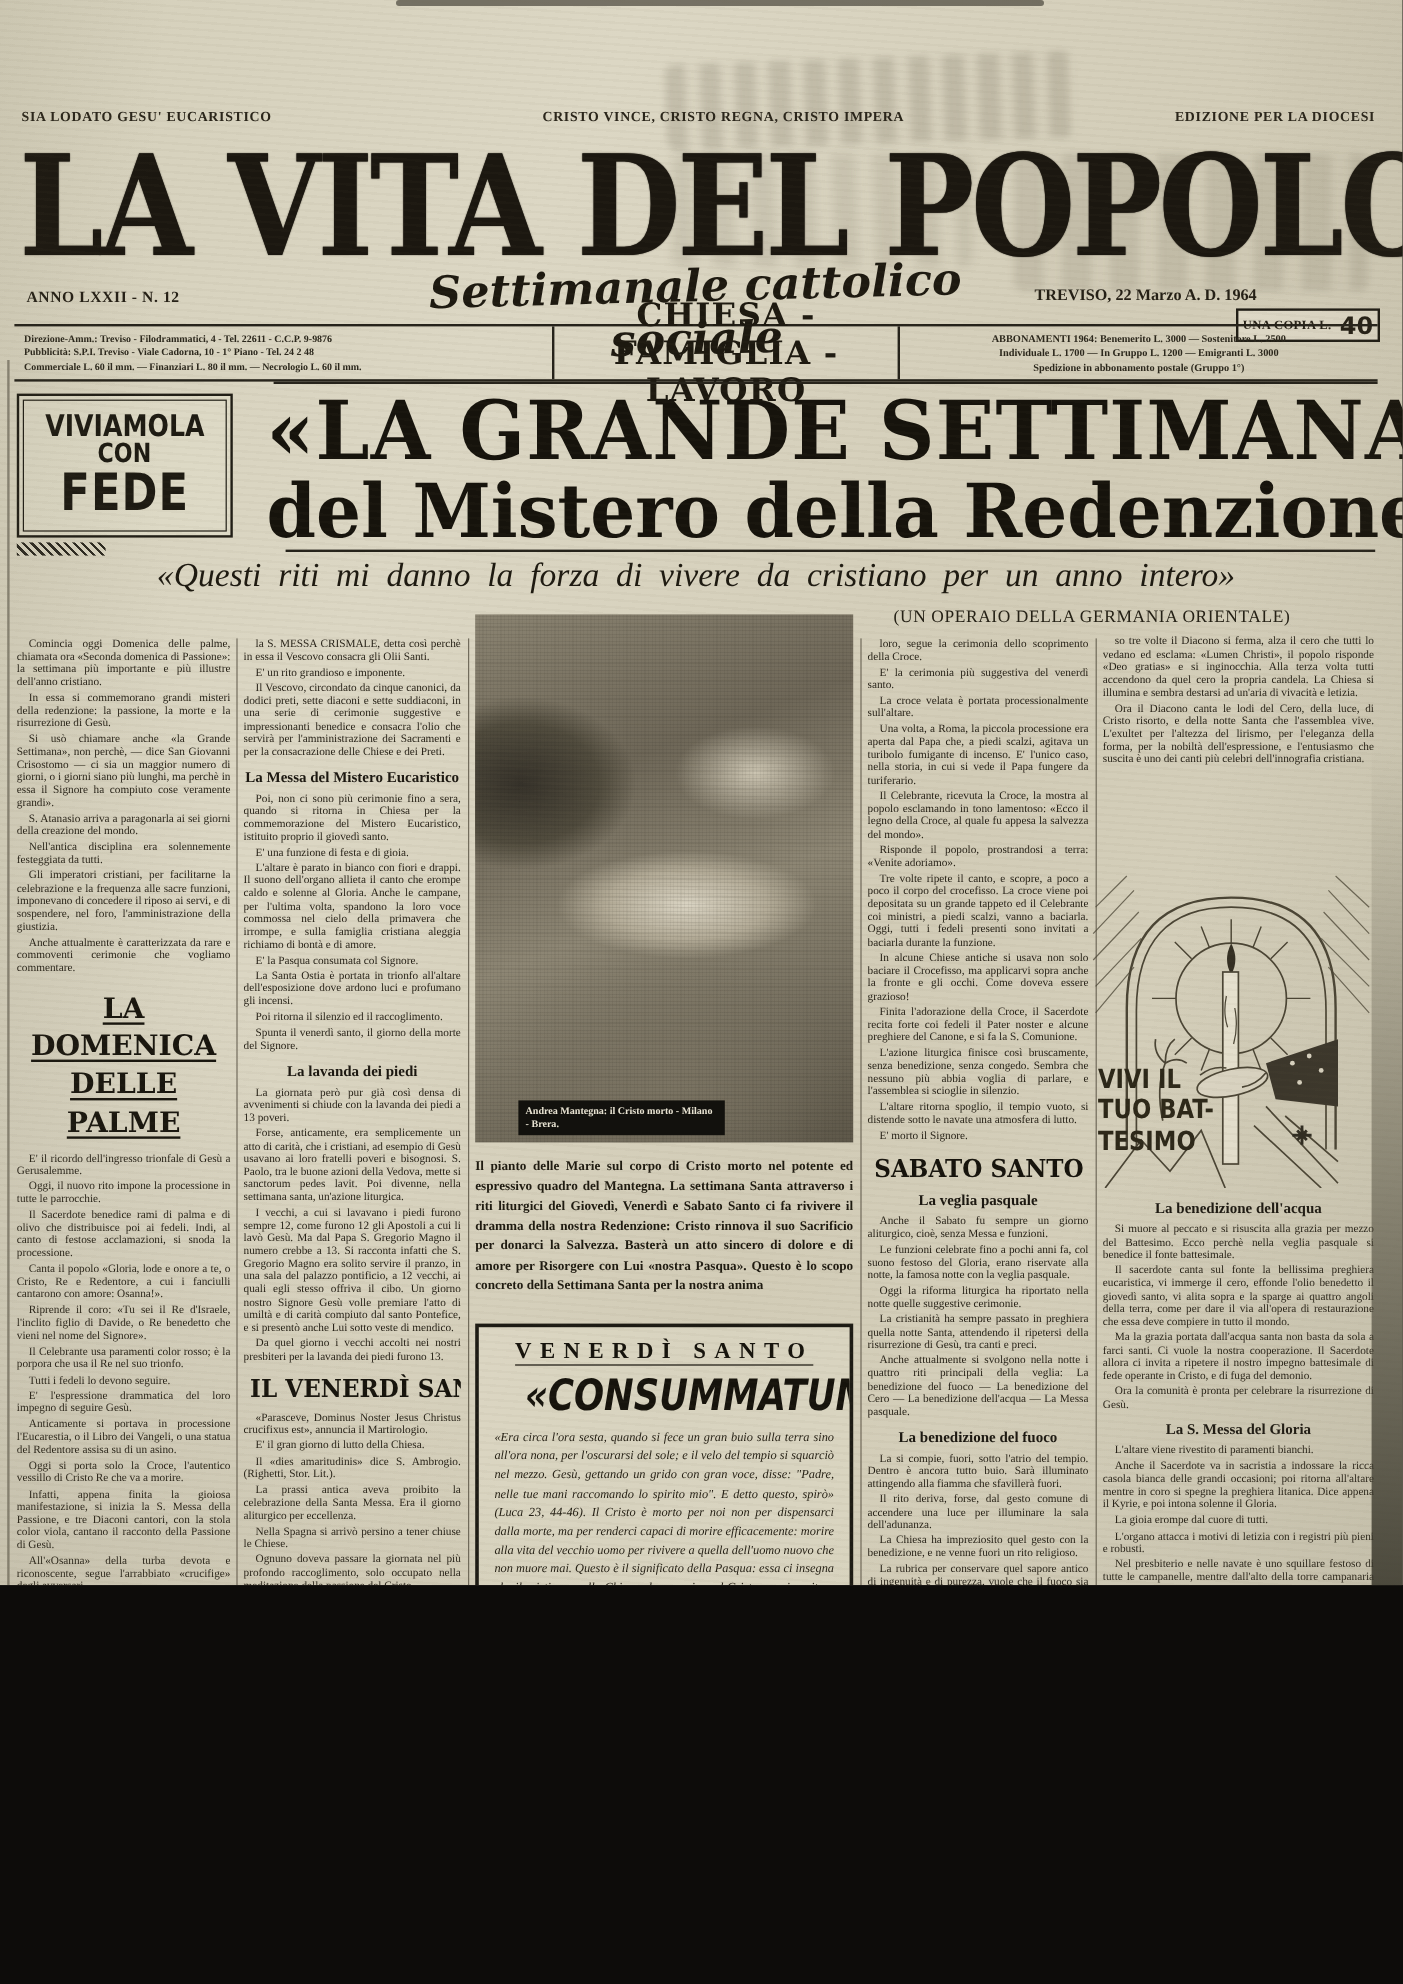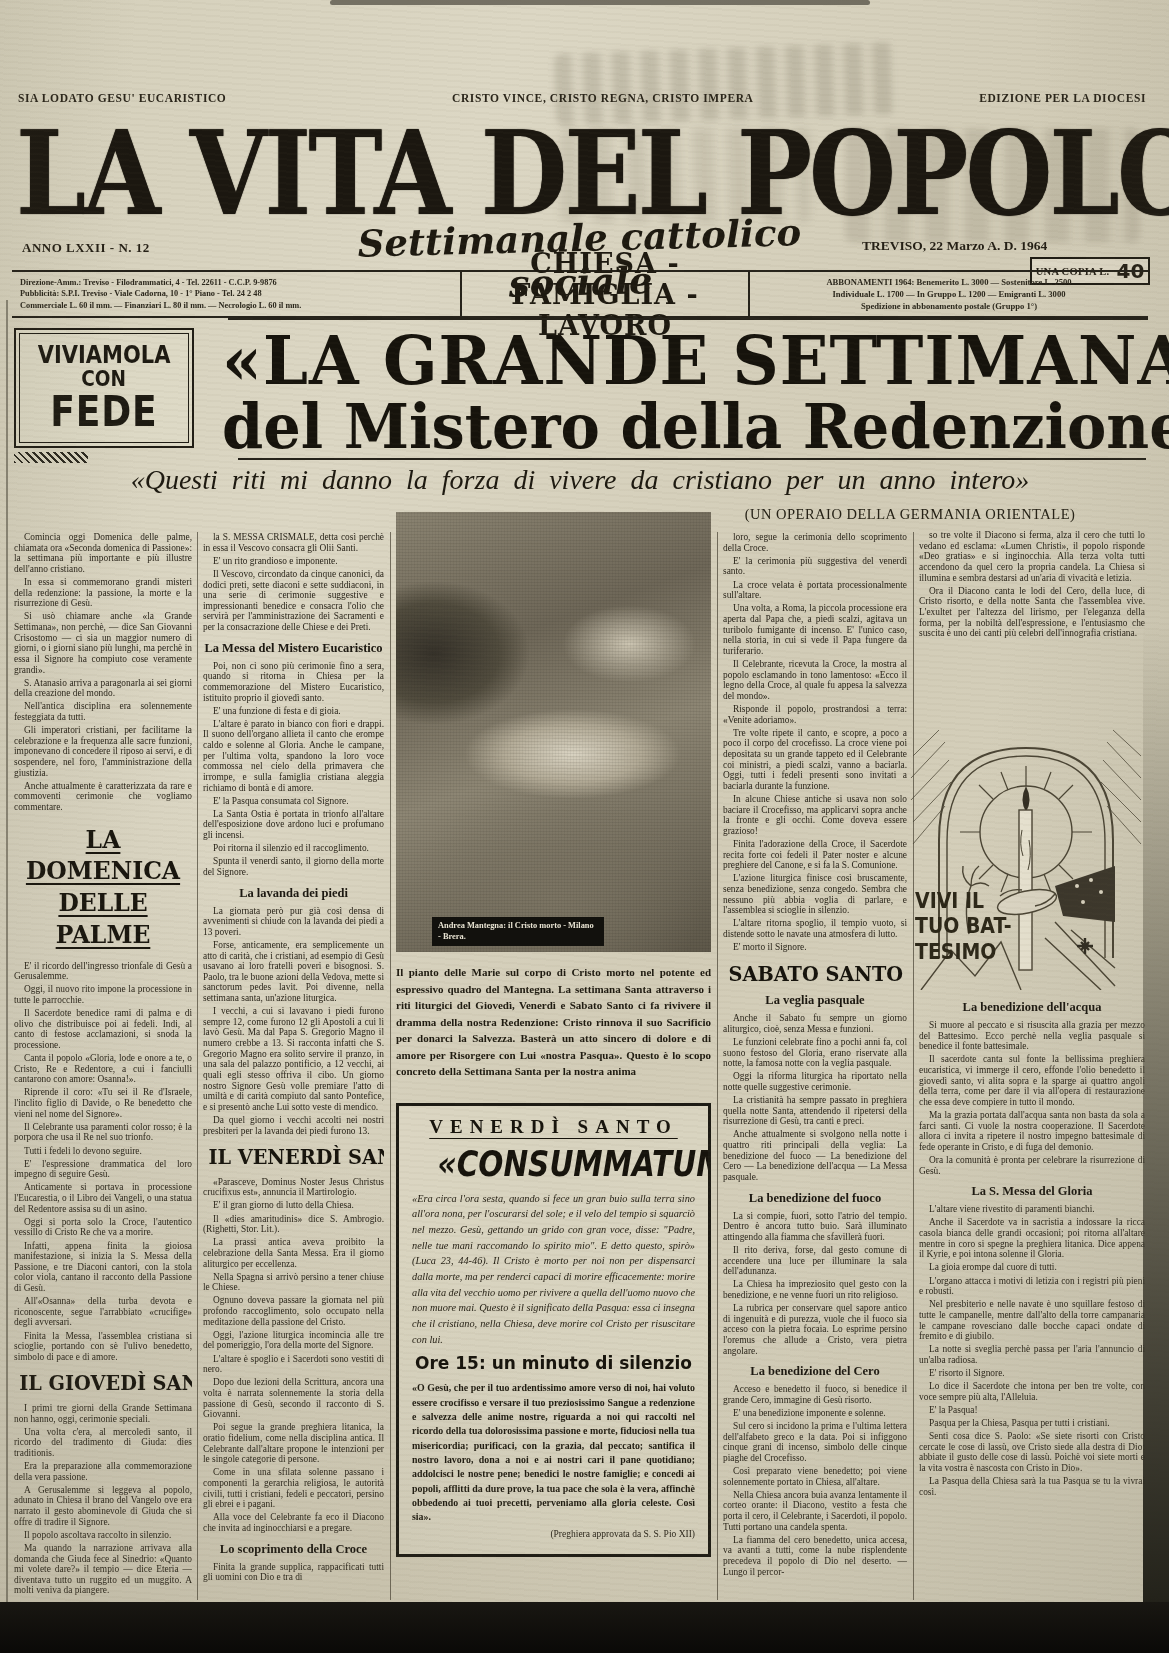--- a/index.html
+++ b/index.html
@@ -1,16 +1,16 @@
 <!DOCTYPE html>
 <html lang="it"><head>
 <meta charset="utf-8">
 <style>
   html,body{margin:0;padding:0;background:#0d0c0a;}
-  .stage{position:relative;width:1169px;height:1653px;overflow:hidden;background:#14120e;
+  .stage{position:relative;width:1169px;height:1321px;overflow:hidden;background:#14120e;
          font-family:"Liberation Serif",serif;color:#241f15;}
   .paper{position:absolute;left:0;top:0;width:1169px;height:1602px;
          background:linear-gradient(115deg,#d4cfba 0%,#dcd7c4 28%,#d2ccb7 58%,#d8d3bf 100%);}
   .paper::after{content:"";position:absolute;inset:0;pointer-events:none;
          background:repeating-linear-gradient(4deg,rgba(110,100,75,.045) 0 2px,transparent 2px 6px),
                     radial-gradient(ellipse at 50% 15%,transparent 55%,rgba(92,85,62,.20) 100%);}
   .ghost{position:absolute;filter:blur(3px);pointer-events:none;border-radius:8px;}
   .g1{left:555px;top:48px;width:340px;height:72px;transform:rotate(-2deg);
       background:repeating-linear-gradient(90deg,rgba(70,62,45,.16) 0 17px,rgba(70,62,45,.02) 17px 29px);}
   .g2{left:845px;top:128px;width:295px;height:115px;

